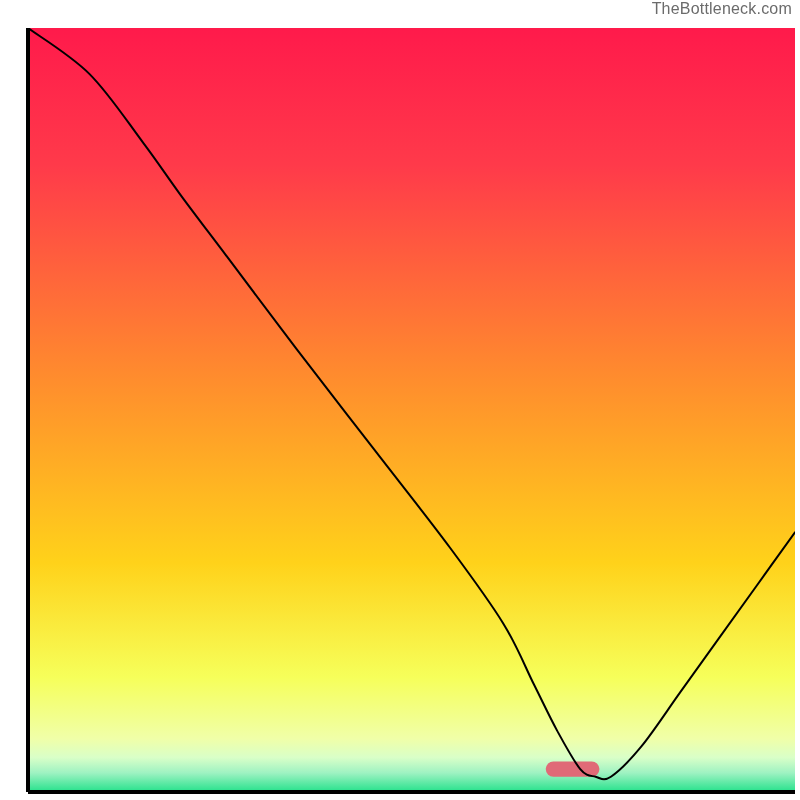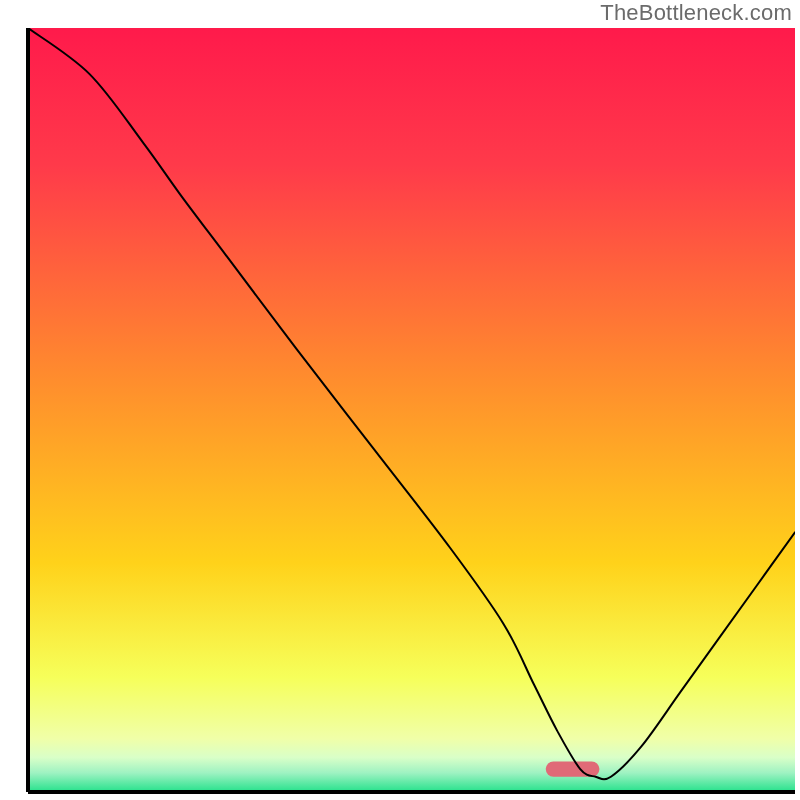--- a/index.html
+++ b/index.html
@@ -14,21 +14,21 @@
   .wrap {
     position: relative;
     width: 800px;
     height: 800px;
   }
   .watermark {
     position: absolute;
     top: 0;
     right: 8px;
     color: #6b6b6b;
-    font-size: 22px;
+    font-size: 16px;
     font-weight: 500;
     letter-spacing: 0.2px;
     user-select: none;
   }
   svg {
     display: block;
   }
 </style>
 </head>
 <body>

